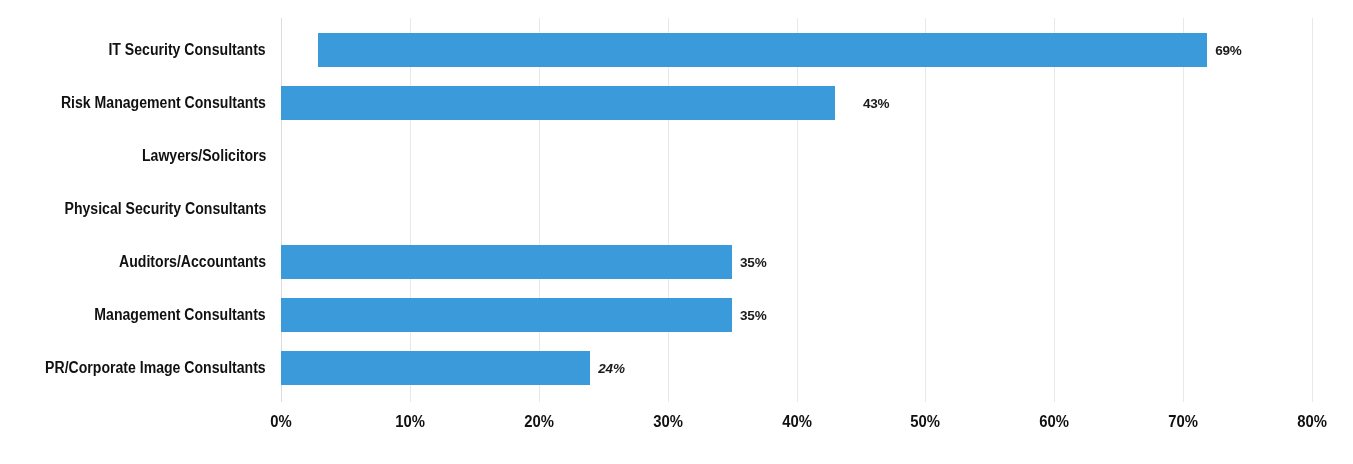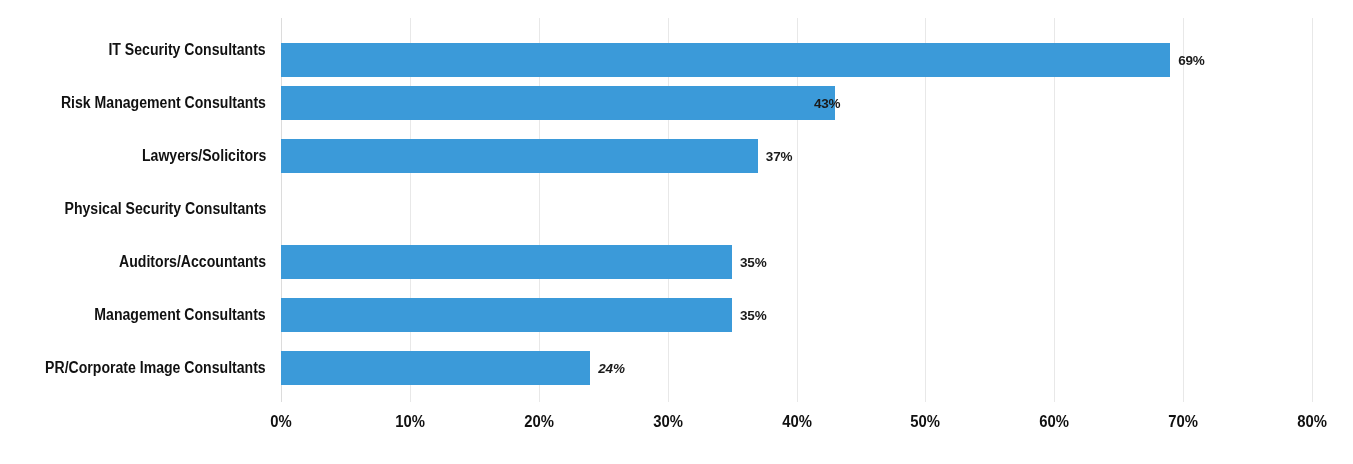--- a/index.html
+++ b/index.html
@@ -134,31 +134,27 @@
         <div class="gridline" style="left: 128.875px;"></div>
         <div class="gridline" style="left: 257.75px;"></div>
         <div class="gridline" style="left: 386.625px;"></div>
         <div class="gridline" style="left: 515.5px;"></div>
         <div class="gridline" style="left: 644.375px;"></div>
         <div class="gridline" style="left: 773.25px;"></div>
         <div class="gridline" style="left: 902.125px;"></div>
         <div class="gridline" style="left: 1031px;"></div>
       </div>
     <div id="bars-layer">
-        <div class="bar-row" style="top: 25px;">
+        <div class="bar-row" style="top: 15px; margin-left: 37px;">
           <div class="bar" style="width: 889.237px; background: rgb(59, 154, 217);"></div>
           <span class="bar-value" style="left: 897.237px;">69%</span>
         </div>
         <div class="bar-row" style="top: 68px;">
           <div class="bar" style="width: 554.163px; background: rgb(59, 154, 217);"></div>
-          <span class="bar-value" style="left: 533px;">43%</span>
-        </div>
-        <div class="bar-row" style="top: 121px;">
-          <div class="bar" style="width: 476.837px; background: rgb(59, 154, 217);"></div>
-          <span class="bar-value" style="left: 484.837px;">37%</span>
+          <span class="bar-value" style="left: 582px;">43%</span>
         </div>
         <div class="bar-row" style="top: 227px;">
           <div class="bar" style="width: 451.062px; background: rgb(59, 154, 217);"></div>
           <span class="bar-value" style="left: 459.062px;">35%</span>
         </div>
         <div class="bar-row" style="top: 280px;">
           <div class="bar" style="width: 451.062px; background: rgb(59, 154, 217);"></div>
           <span class="bar-value" style="left: 459.062px;">35%</span>
         </div>
         <div class="bar-row" style="top: 333px;">

